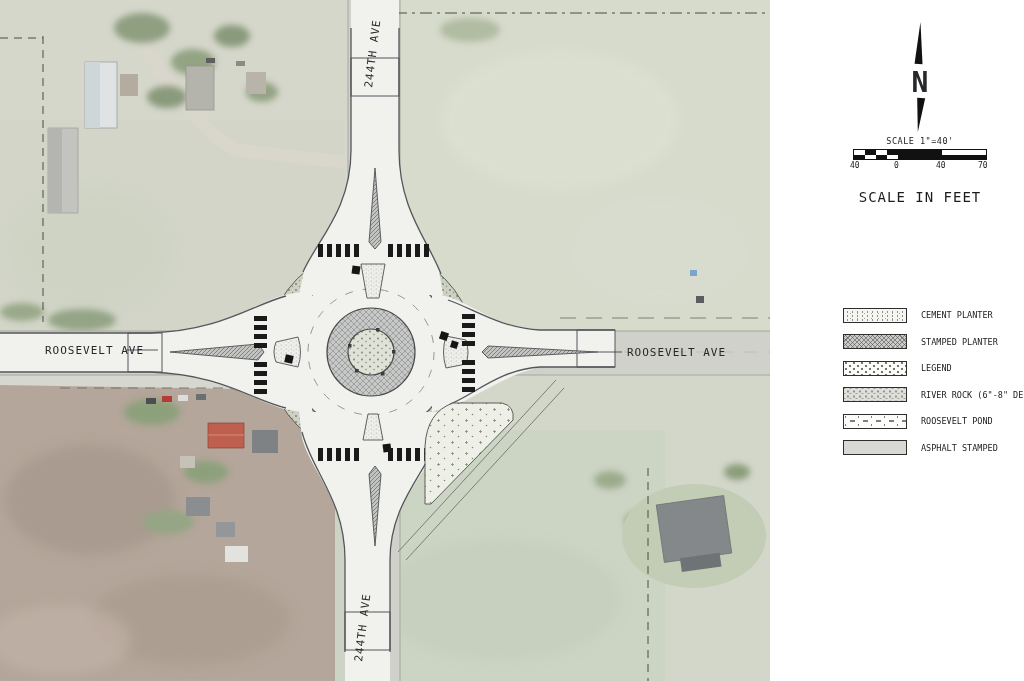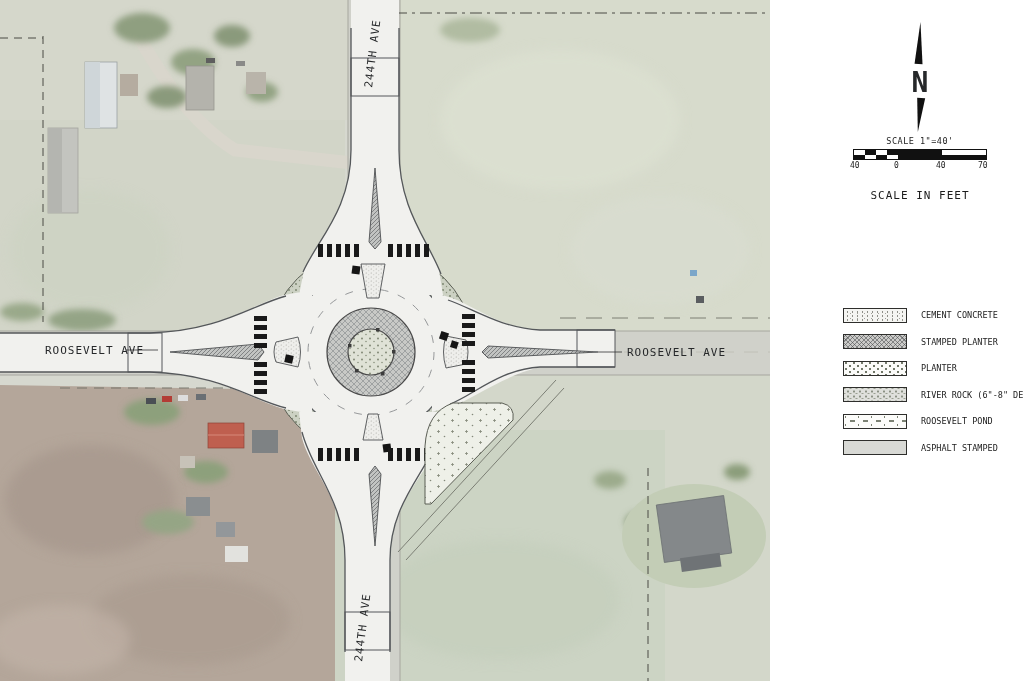--- a/index.html
+++ b/index.html
@@ -17,21 +17,21 @@
   .sb-sec{width:44px;height:100%;display:flex;flex-direction:column;}
   .sb-half{height:50%;}
   .sb-check-top{background:repeating-linear-gradient(90deg,#ffffff 0 11px,#111 11px 22px);}
   .sb-check-bot{background:repeating-linear-gradient(90deg,#111 0 11px,#ffffff 11px 22px);}
   .sb-solid{background:#111;}
   .sb-top-white{background:#fff;}
   .sb-bot-black{background:#111;}
   .scale-ticks{position:relative;width:140px;height:12px;margin:1px auto 16px auto;font-size:8px;color:#1c1c1c;}
   .scale-ticks span{position:absolute;top:0;}
   .tick-0{left:0;} .tick-1{left:44px;} .tick-2{left:86px;} .tick-3{left:128px;}
-  .scale-caption{font-size:11px;text-align:center;color:#1c1c1c;margin-top:10px;letter-spacing:1px;}
+  .scale-caption{font-size:14px;text-align:center;color:#1c1c1c;margin-top:10px;letter-spacing:1px;}
   
   #legend{position:absolute;left:843px;top:296px;width:180px;}
   .legend-title{font-size:12px;color:#1a1a1a;letter-spacing:1px;padding-bottom:3px;border-bottom:1.5px solid #2a2a2a;width:168px;}
   .legend-row{display:flex;align-items:center;margin-top:11.5px;height:15px;}
   .swatch{width:64px;height:15px;border:1px solid #2e2e2c;box-sizing:border-box;flex:0 0 64px;}
   .legend-label{font-size:8.5px;color:#1c1c1c;margin-left:14px;white-space:nowrap;}
   .swatch[data-pattern="cement-concrete"]{background-color:#f5f5f2;
     background-image:radial-gradient(circle,#8f8f88 .8px,transparent 1px),radial-gradient(circle,#a5a59e .6px,transparent .8px);
     background-size:5px 4px,7px 5px;background-position:1px 1px,3px 2px;}
   .swatch[data-pattern="stamped-concrete"]{background-color:#cbcbc9;
@@ -349,29 +349,29 @@
       <span class="tick-2">40</span>
       <span class="tick-3">70</span>
     </div>
     <div class="scale-caption">SCALE IN FEET</div>
   </div>
 
   <div id="legend">
 
     <div class="legend-row">
       <div class="swatch" data-pattern="cement-concrete"></div>
-      <div class="legend-label">CEMENT CONCRETE</div>
+      <div class="legend-label">CEMENT PLANTER</div>
     </div>
     <div class="legend-row">
       <div class="swatch" data-pattern="stamped-concrete"></div>
       <div class="legend-label">STAMPED PLANTER</div>
     </div>
     <div class="legend-row">
       <div class="swatch" data-pattern="planter"></div>
-      <div class="legend-label">PLANTER</div>
+      <div class="legend-label">LEGEND</div>
     </div>
     <div class="legend-row">
       <div class="swatch" data-pattern="river-rock"></div>
       <div class="legend-label">RIVER ROCK (6"-8" DEPTH)</div>
     </div>
     <div class="legend-row">
       <div class="swatch" data-pattern="stormwater-pond"></div>
       <div class="legend-label">ROOSEVELT POND</div>
     </div>
     <div class="legend-row">

